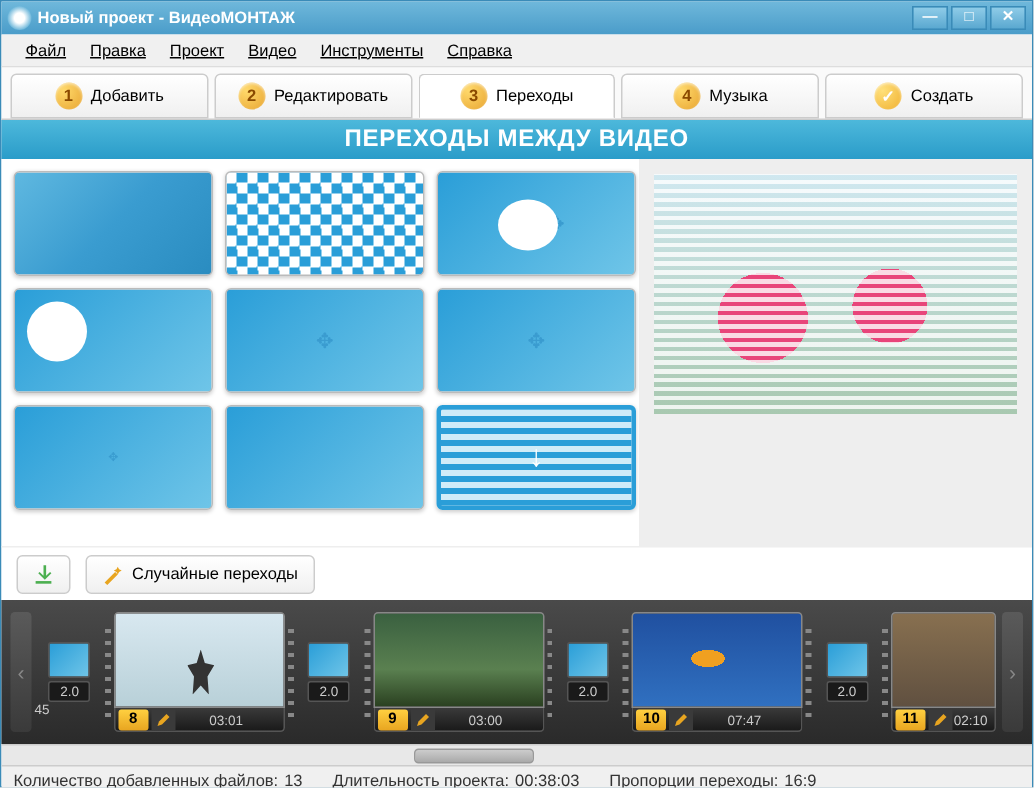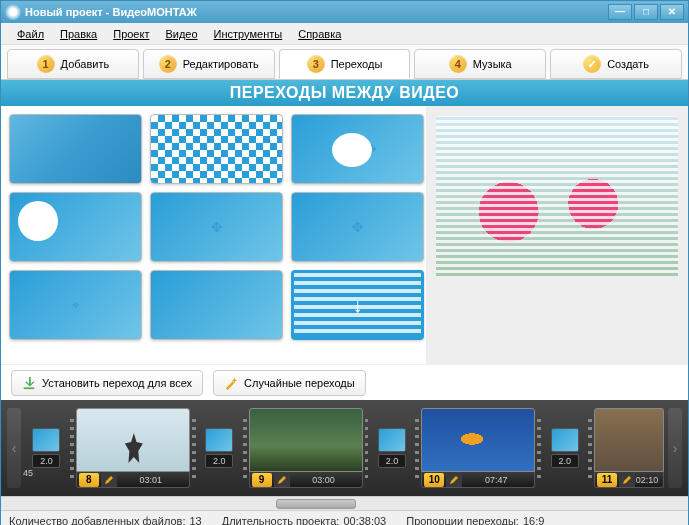--- a/index.html
+++ b/index.html
@@ -133,21 +133,20 @@
       <div class="preview-img"></div>
     </div>
   </div>
 
   <div class="action-bar">
     <div class="action-btn">
       <svg class="ai-down" viewBox="0 0 16 16">
           <path fill="#4caf50" d="M8 1v8l-3-3-1 1 5 5 5-5-1-1-3 3V1z"></path>
           <rect fill="#4caf50" x="2" y="13" width="12" height="2"></rect>
         </svg>
-      <span>Установить переход для всех</span>
     </div>
     <div class="action-btn">
       <svg class="ai-down" viewBox="0 0 16 16">
           <path fill="#e8a520" d="M2 14l8-8 2 2-8 8zM12 2l1 2 2 1-2 1-1 2-1-2-2-1 2-1z"></path>
         </svg>
       <span>Случайные переходы</span>
     </div>
   </div>
 
   <div class="timeline">

